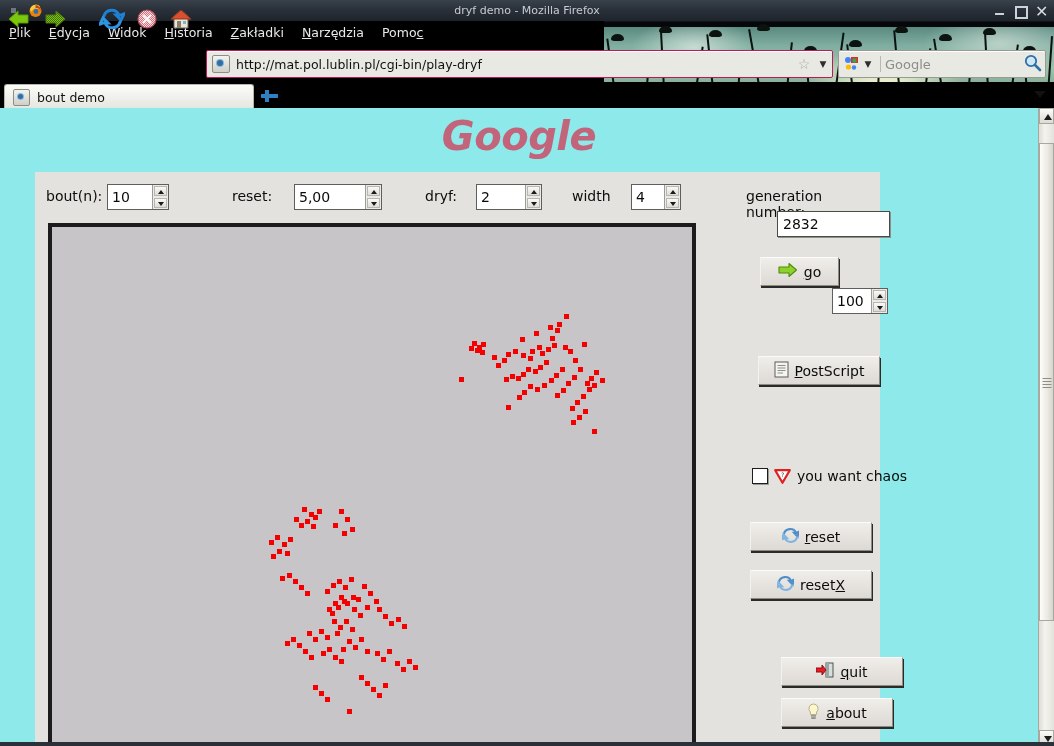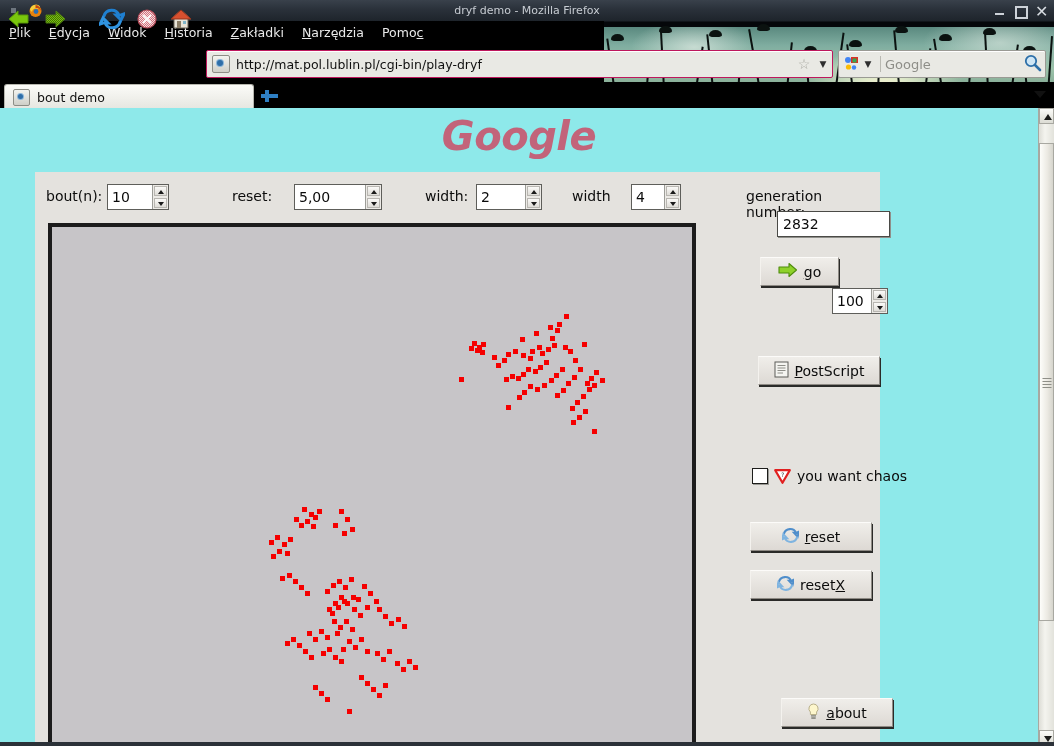--- a/index.html
+++ b/index.html
@@ -338,21 +338,21 @@
 
           <div class="lbl" style="left:197px;top:14px">reset:</div>
           <div class="spin" style="left:259px;top:12px;width:88px">
             <input value="5,00" style="">
             <div class="spin-btns">
               <div class="spin-up"></div>
               <div class="spin-dn"></div>
             </div>
           </div>
 
-          <div class="lbl" style="left:390px;top:14px">width:</div>
+          <div class="lbl" style="left:390px;top:14px">dryf:</div>
           <div class="spin" style="left:441px;top:12px;width:66px">
             <input value="2" style="">
             <div class="spin-btns">
               <div class="spin-up"></div>
               <div class="spin-dn"></div>
             </div>
           </div>
 
           <div class="lbl" style="left:537px;top:14px">width</div>
           <div class="spin" style="left:596px;top:12px;width:50px">
@@ -580,20 +580,30 @@
           <div class="btn" style="left:43px;top:398px;width:122px;height:29px">
             <span>
               <svg width="17" height="15" viewBox="0 0 18 16">
                 <path d="M2 6 A7 7 0 0 1 15 5.2 L12.8 5.2 L16.6 9.2 L18 4 L15 5.2" fill="none" stroke="#4f8ecb" stroke-width="2.2" stroke-linecap="round"></path>
                 <path d="M16 10 A7 7 0 0 1 3 10.8 L5.2 10.8 L1.4 6.8 L0 12 L3 10.8" fill="none" stroke="#7fb4e0" stroke-width="2.2" stroke-linecap="round"></path>
               </svg>
             </span>
             <span><span>reset</span><u>X</u></span>
           </div>
 
+          <div class="btn" style="left:74px;top:485px;width:122px;height:29px">
+            <span>
+              <svg width="18" height="16" viewBox="0 0 18 16">
+                <rect x="10" y="1" width="7" height="14" fill="#d8dedc" stroke="#4a5450" stroke-width="1"></rect>
+                <rect x="10" y="1" width="3" height="14" fill="#9aa8a3"></rect>
+                <path d="M0 6 L6 6 L6 3 L10 8 L6 13 L6 10 L0 10 Z" fill="#e81c24" stroke="#8e0f14" stroke-width="1" stroke-linejoin="round"></path>
+              </svg>
+            </span>
+            <span><u>q</u><span>uit</span></span>
+          </div>
 
           <div class="btn" style="left:74px;top:526px;width:112px;height:29px">
             <span>
               <svg width="13" height="17" viewBox="0 0 13 17">
                 <path d="M6.5 1 A4.6 4.6 0 0 1 9.6 9 L9.6 11.5 L3.4 11.5 L3.4 9 A4.6 4.6 0 0 1 6.5 1 Z" fill="#fdf6cc" stroke="#b9b08a" stroke-width="1"></path>
                 <rect x="4" y="12" width="5" height="1.7" fill="#9a9a92"></rect>
                 <rect x="4.3" y="14.2" width="4.4" height="1.7" fill="#8a8a82"></rect>
               </svg>
             </span>
             <span><u>a</u><span>bout</span></span>

